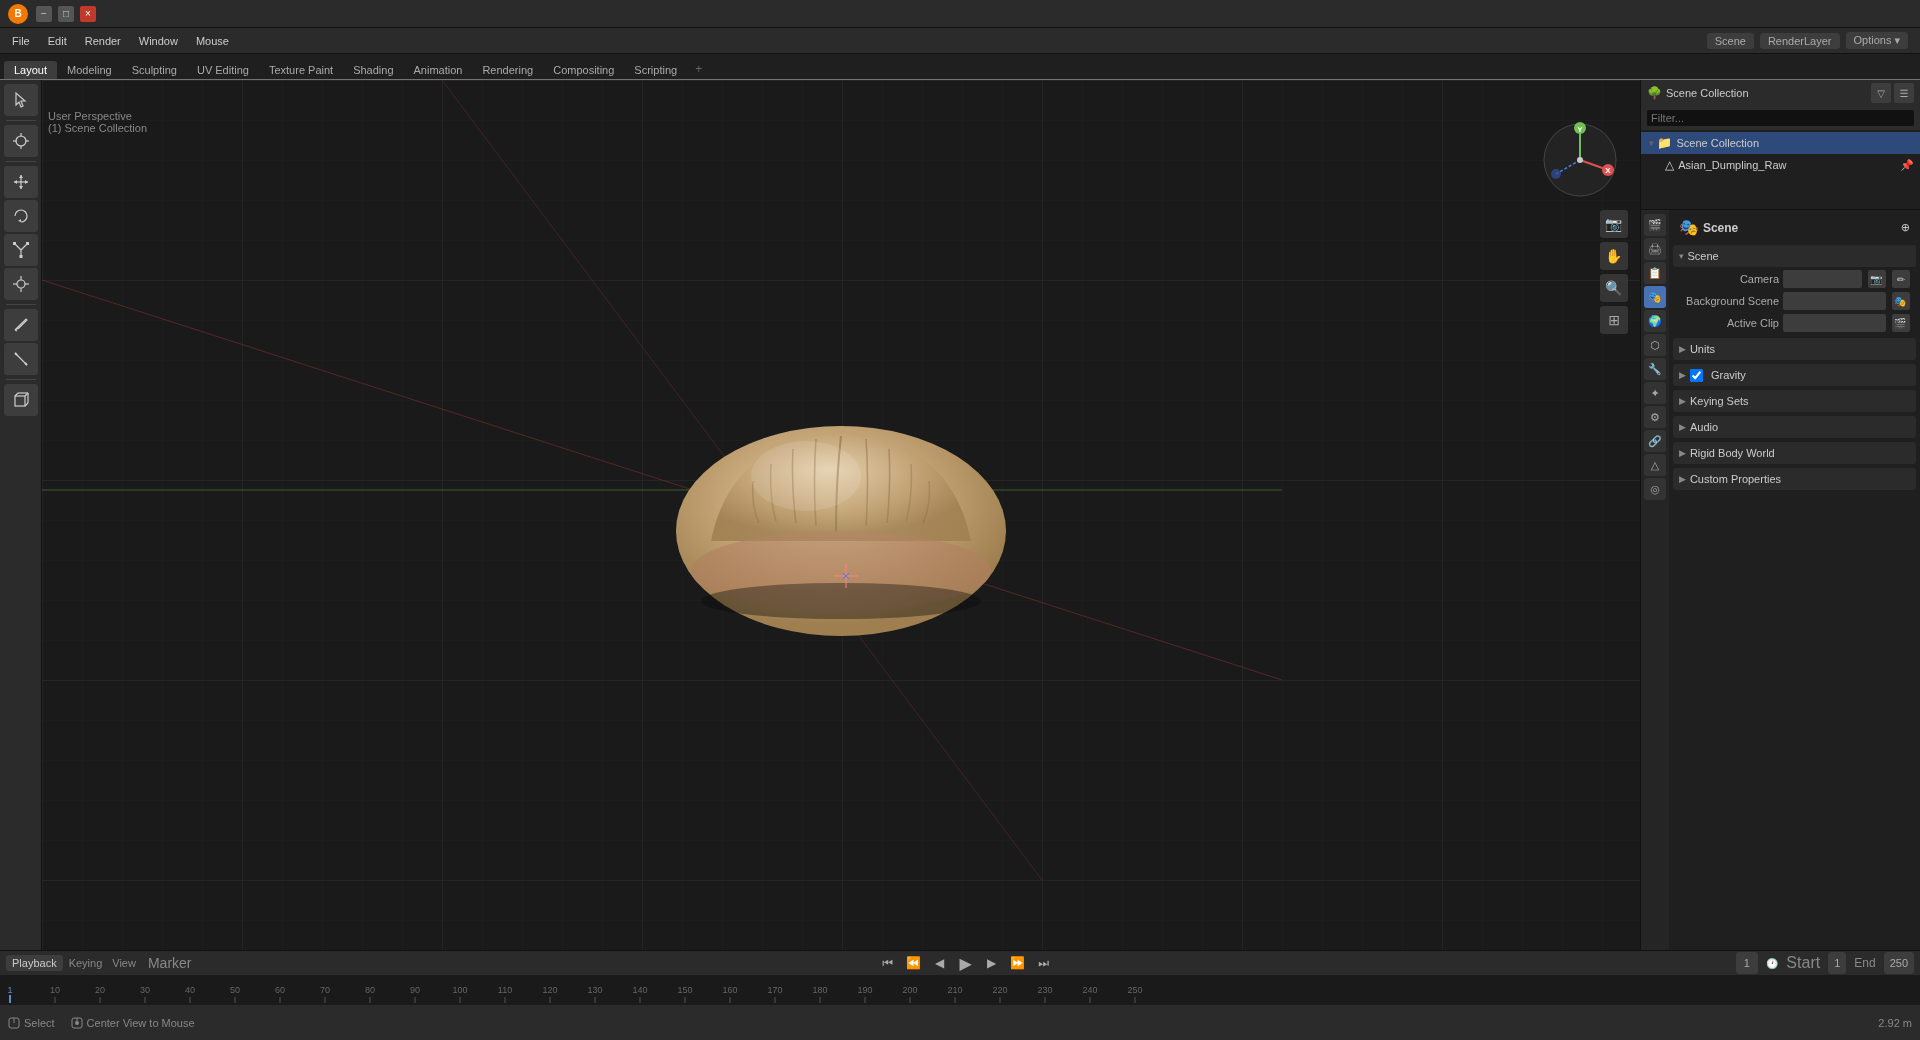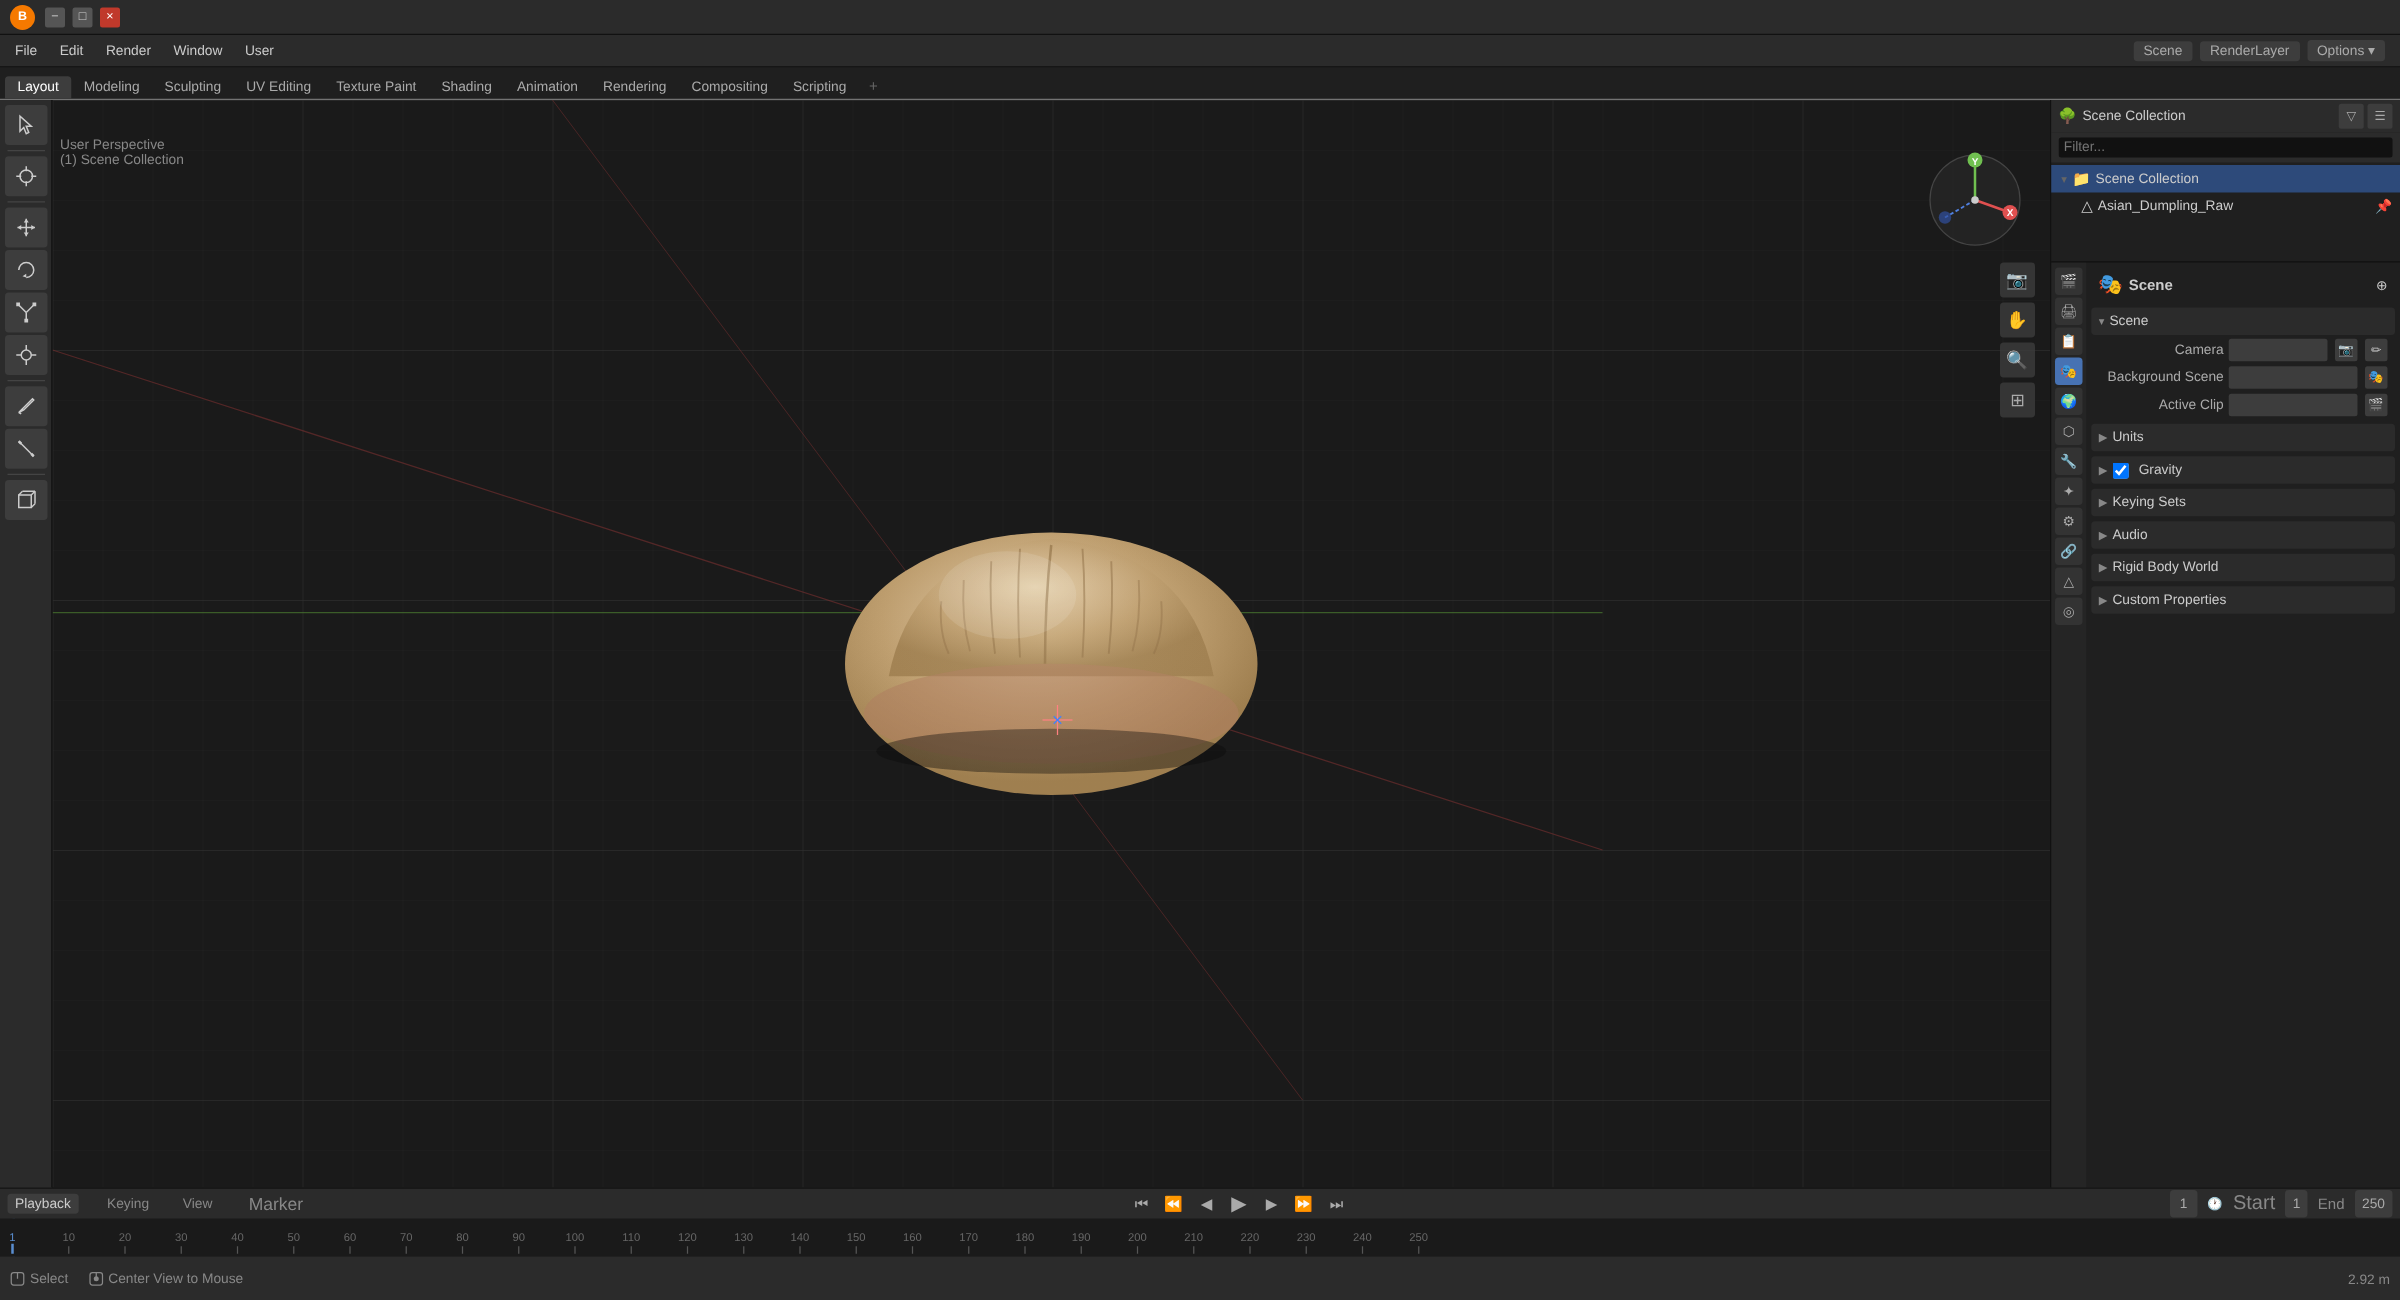--- a/index.html
+++ b/index.html
@@ -378,21 +378,21 @@
       height: 54px;
       background: #1f1f1f;
       border-top: 1px solid #111;
     }
     #timeline-header {
       height: 24px;
       background: #2b2b2b;
       display: flex;
       align-items: center;
       padding: 0 6px;
-      gap: 21px;
+      gap: 4px;
     }
     #timeline-controls {
       display: flex;
       align-items: center;
       gap: 4px;
       flex: 1;
       justify-content: center;
     }
     .tl-btn {
       width: 22px; height: 22px;
@@ -446,21 +446,21 @@
     <div class="win-btn win-maximize">□</div>
     <div class="win-btn win-close">×</div>
   </div>
 </div>
 
 <div id="menu-bar">
   <div class="menu-item">File</div>
   <div class="menu-item">Edit</div>
   <div class="menu-item">Render</div>
   <div class="menu-item">Window</div>
-  <div class="menu-item">User</div>
+  <div class="menu-item">Mouse</div>
   <div style="flex:1"></div>
   <div style="font-size:11px; color:#aaa; padding:0 8px; display:flex; align-items:center; gap:6px;">
     <span style="background:#3d3d3d; padding:2px 8px; border-radius:3px;">Scene</span>
     <span style="background:#3d3d3d; padding:2px 8px; border-radius:3px;">RenderLayer</span>
     <span style="background:#3d3d3d; padding:2px 8px; border-radius:3px;">Options ▾</span>
   </div>
 </div>
 
 <div id="workspace-tabs">
   <div class="tab-item active">Layout</div>

